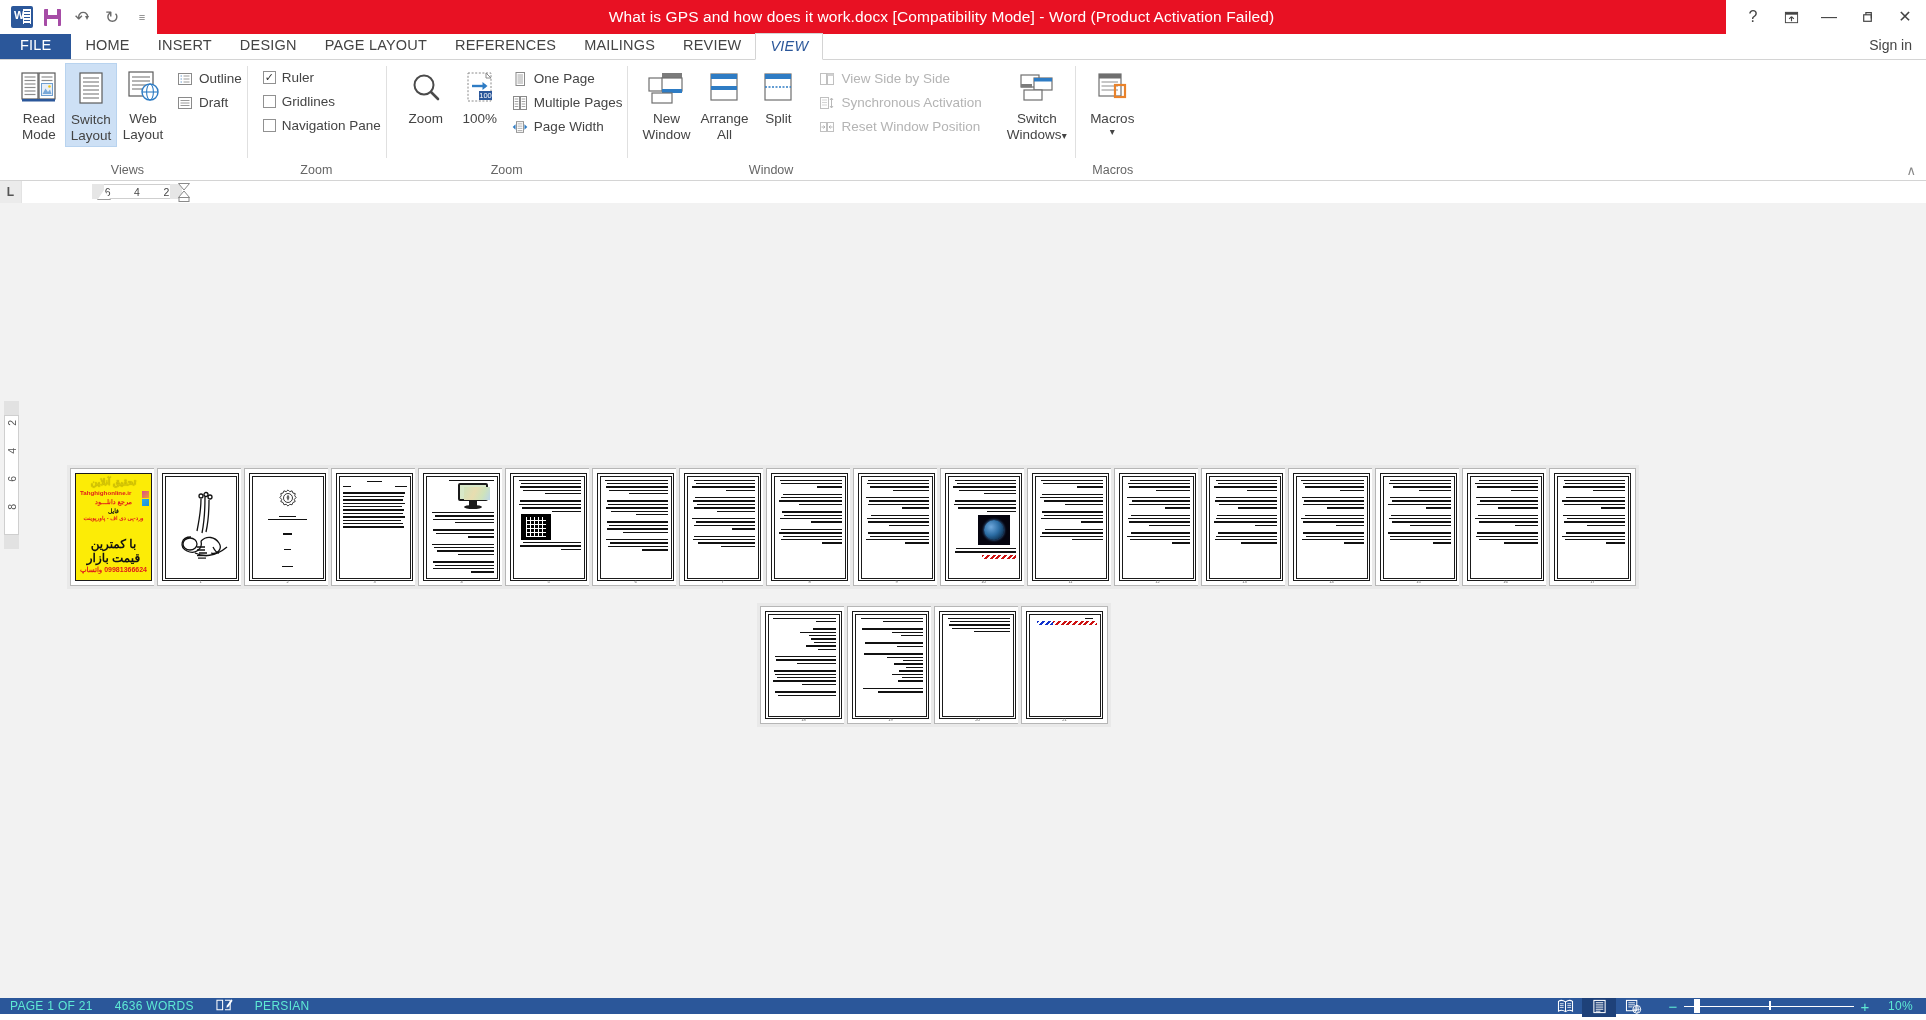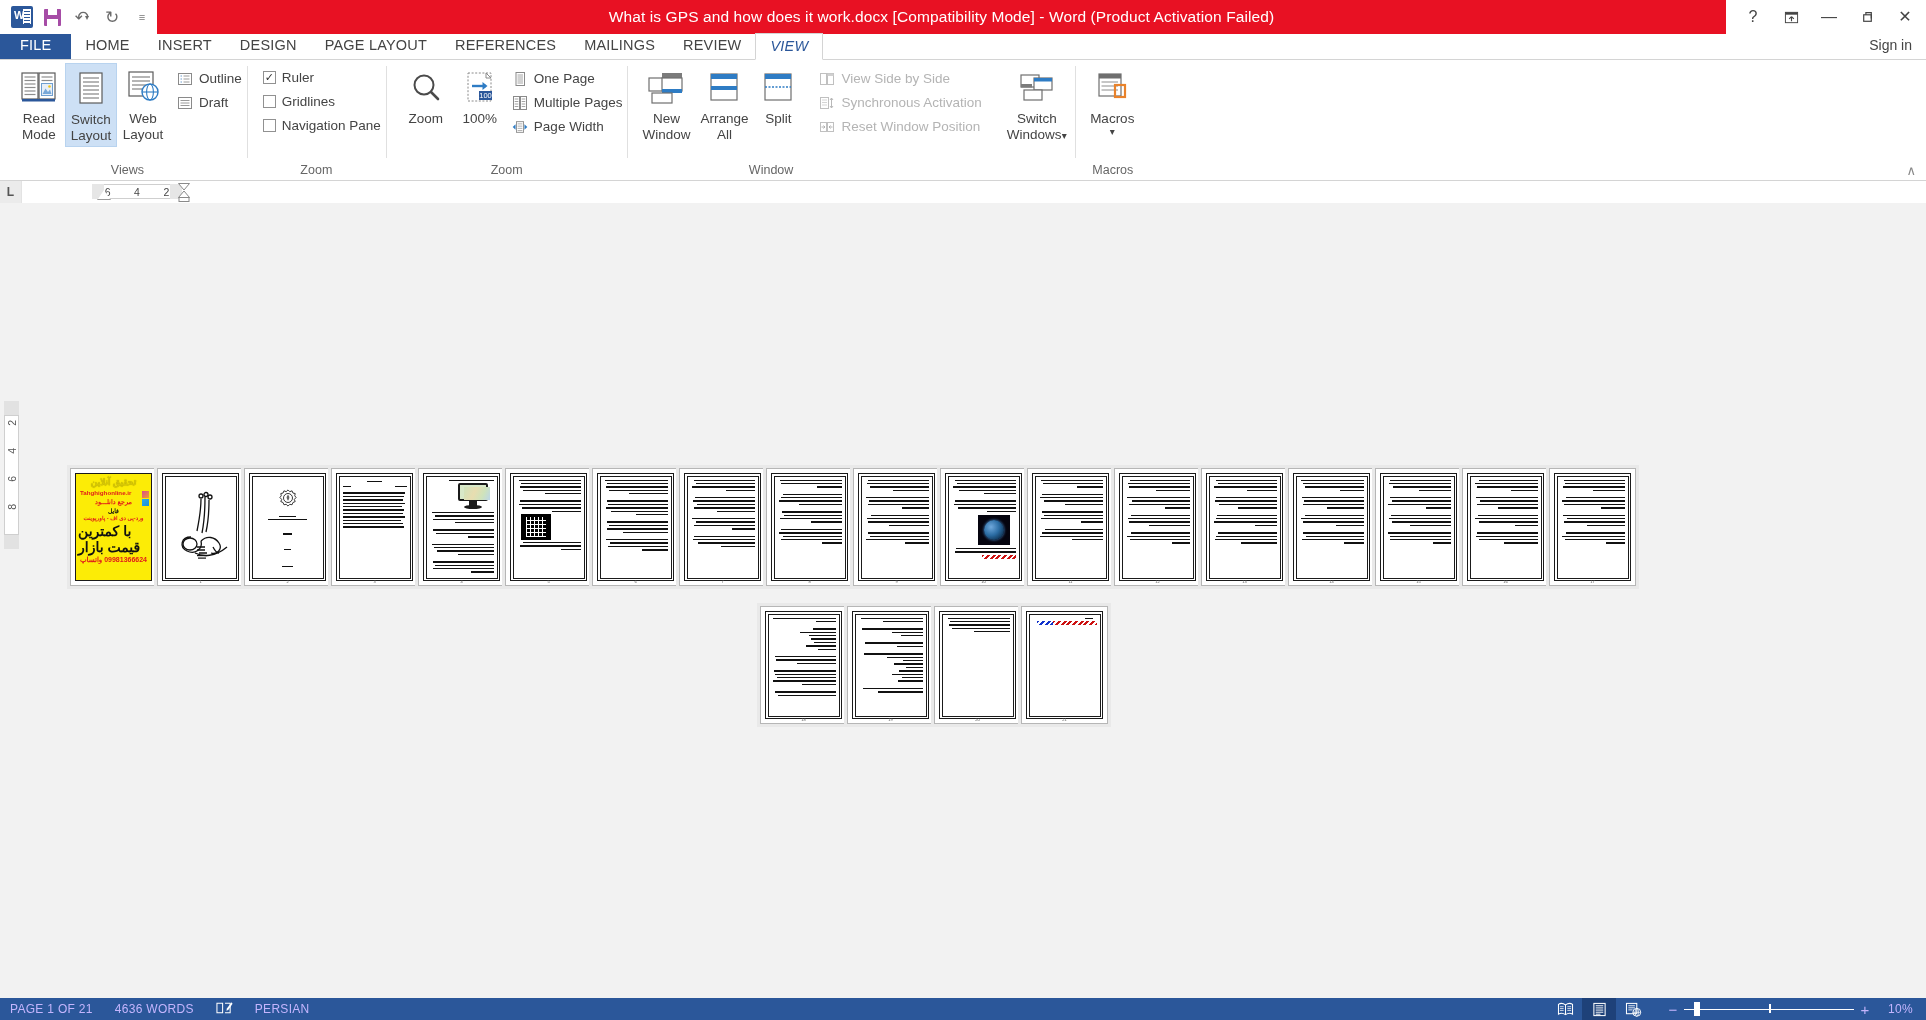--- a/index.html
+++ b/index.html
@@ -259,21 +259,21 @@
   }
 
   
   .adpage { background: #fcec06; width: 100%; height: 100%; position: relative; padding: 3px 2px; }
   .ad-t1 { font-size: 9px; color: #d8c805; text-align: center; font-weight: bold; letter-spacing: -1px;
            text-shadow: 0 0 1px #9a8e04; direction: rtl; line-height: 11px; }
   .ad-site { font-size: 6.2px; color: #e01b1b; font-weight: bold; text-align: left; padding-left: 2px; margin-top: 1px; }
   .ad-l2 { font-size: 6.5px; color: #e01b1b; font-weight: bold; text-align: center; direction: rtl; margin-top: 2px; }
   .ad-l3 { font-size: 6px; color: #111; font-weight: bold; text-align: center; direction: rtl; margin-top: 1px; }
   .ad-l4 { font-size: 5.6px; color: #e01b1b; font-weight: bold; text-align: center; direction: rtl; margin-top: 1px; }
-  .ad-l5 { font-size: 14px; color: #111; font-weight: bold; text-align: left; direction: rtl; margin-top: 2px; }
+  .ad-l5 { font-size: 12px; color: #111; font-weight: bold; text-align: center; direction: rtl; margin-top: 16px; }
   .ad-l6 { font-size: 7px; color: #e01b1b; font-weight: bold; text-align: center; direction: rtl; margin-top: 1px; }
   .ad-icons { position: absolute; right: 2px; top: 17px; display:flex; flex-direction: column; gap:1px; }
   .ad-ic { width: 7px; height: 7px; }
 
   
   .callig { width:100%; height:100%; display:flex; align-items:center; justify-content:center; }
 
   
   .gearlogo { width: 18px; height: 18px; margin: 6px auto 0 auto; }
 
@@ -308,21 +308,21 @@
   .squig { height: 4px; width: 34px; margin-left: auto; margin-top: 2px;
     background:
       repeating-linear-gradient(135deg,#cc1111 0 2px, transparent 2px 4px);
   }
   .squig2 { height: 4px; width: 16px; margin-left: auto; margin-top: 1px;
     background: repeating-linear-gradient(135deg,#1133cc 0 2px, transparent 2px 4px);
   }
 
   
   .statusbar {
-    height: 22px; background: #2b579a; color: #c4b5fd;
+    height: 16px; background: #2b579a; color: #5eead4;
     display: flex; align-items: center; justify-content: space-between;
     font-size: 12px; letter-spacing: .3px;
     padding: 0 8px 0 10px;
   }
   .sb-left { display: flex; align-items: center; gap: 22px; }
   .sb-right { display: flex; align-items: center; gap: 0; }
   .viewbtn {
     width: 34px; height: 22px; display: flex; align-items: center; justify-content: center;
   }
   .viewbtn.active { background: #1e4179; }

